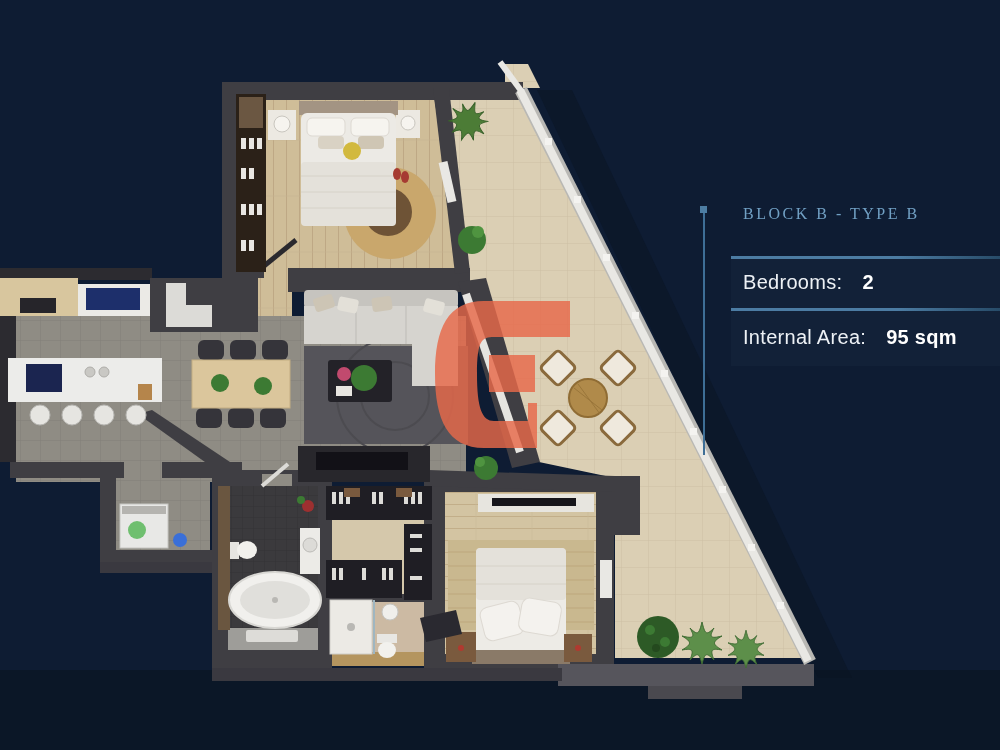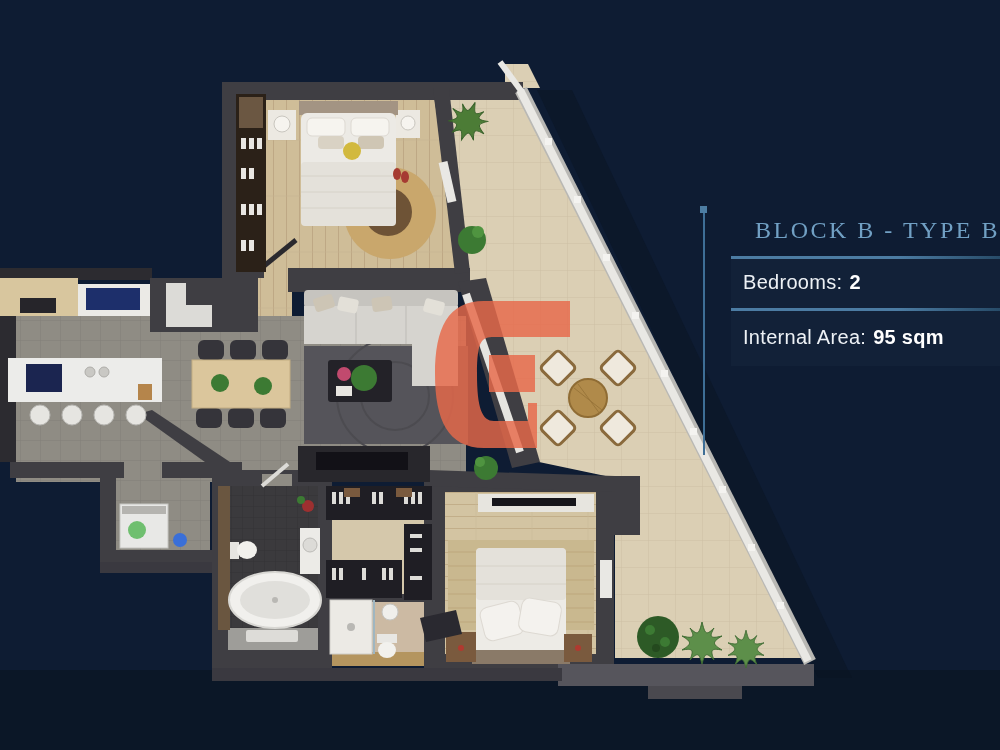--- a/index.html
+++ b/index.html
@@ -2,26 +2,26 @@
 <html><head>
 <meta charset="utf-8">
 <style>
   html,body{margin:0;padding:0;background:#0e1c33;}
   #stage{position:relative;width:1000px;height:750px;overflow:hidden;
          background:#0e1c33;font-family:"Liberation Sans",sans-serif;}
   #plan-svg{position:absolute;left:0;top:0;}
   
   .accent-dot{position:absolute;left:700px;top:206px;width:7px;height:7px;background:#4d7da3;}
   .accent-line{position:absolute;left:703px;top:213px;width:2px;height:242px;background:#3e6e96;}
-  .panel-title{position:absolute;left:743px;top:205px;margin:12px;
-    font-family:"Liberation Serif",serif;font-weight:400;font-size:24px;
+  .panel-title{position:absolute;left:743px;top:205px;margin:0;
+    font-family:"Liberation Serif",serif;font-weight:400;font-size:16px;
     letter-spacing:2.5px;color:#71a0c4;white-space:nowrap;}
   .spec-rows{position:absolute;left:731px;top:256px;width:269px;}
   .spec-row{position:relative;height:52px;display:flex;align-items:center;
-    padding-left:12px;box-sizing:border-box;background:rgba(110,157,193,0.045);}
+    padding-left:12px;box-sizing:border-box;background:rgba(110,157,193,0.045);gap:13px;}
   .spec-row:last-child{height:58px;}
   .divider{position:absolute;left:0;top:0;width:100%;height:3px;
     background:linear-gradient(to right,#4c7ca3 0%,#4c7ca3 62%,#274b68 100%);}
   .spec-label{font-size:20px;color:#edf1f5;letter-spacing:0.3px;}
   .spec-value{font-size:20px;color:#ffffff;font-weight:bold;margin-left:7px;letter-spacing:0.3px;}
 </style>
 </head>
 <body>
 
 <div id="stage">

